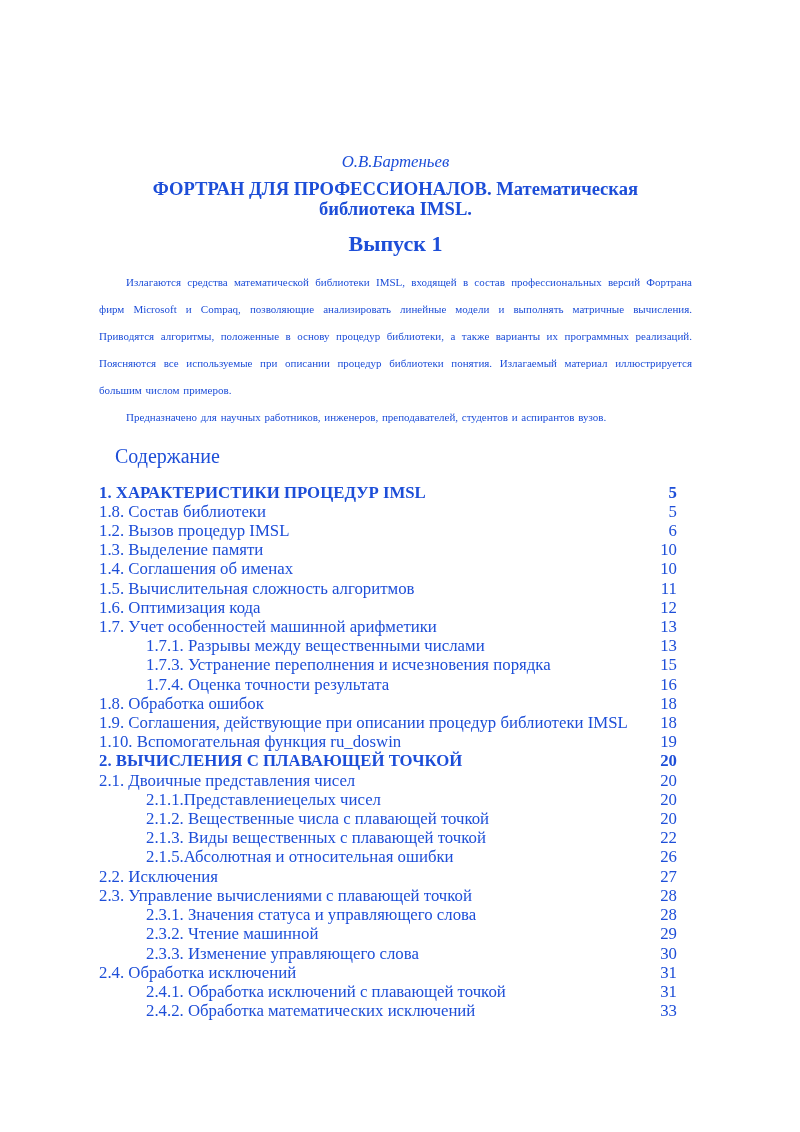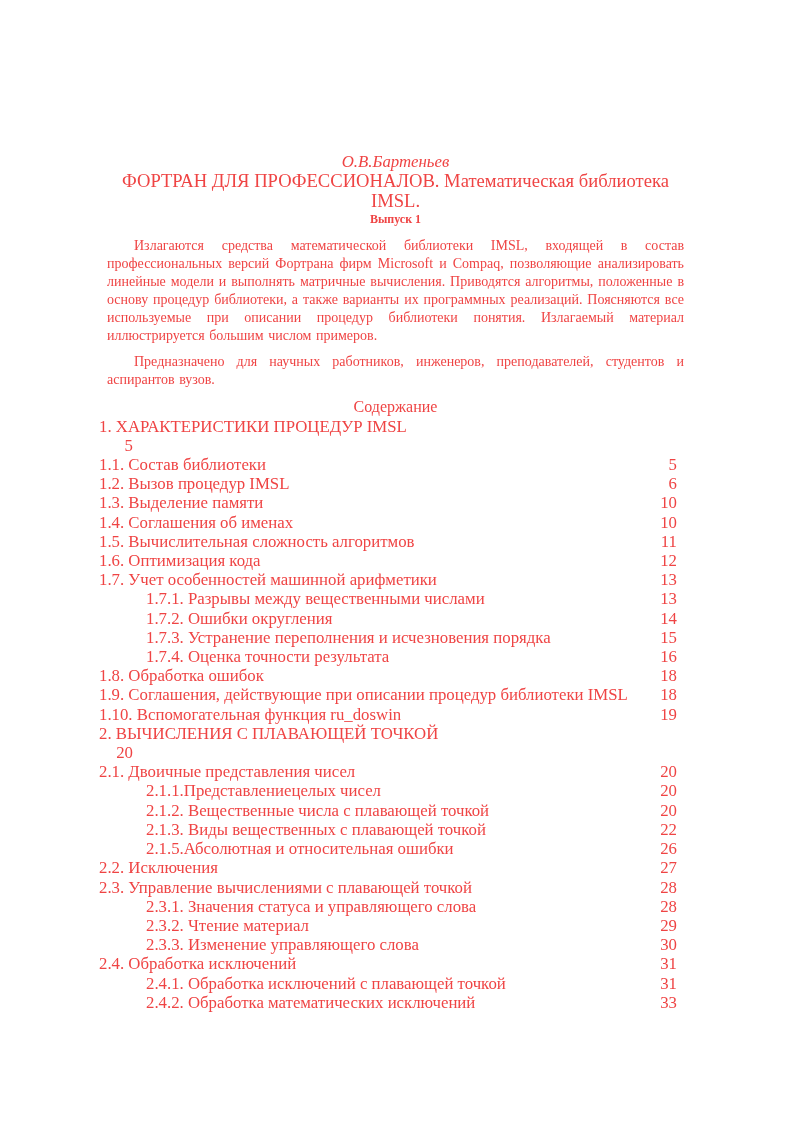--- a/index.html
+++ b/index.html
@@ -2,70 +2,70 @@
 <html><head>
 <meta charset="utf-8">
 <style>
   html, body { margin: 0; padding: 0; background: #ffffff; }
   .page {
     position: relative;
     width: 800px;
     height: 1132px;
     background: #ffffff;
     font-family: "Liberation Serif", "DejaVu Serif", serif;
-    color: #ef4444;
+    color: #1d4ed8;
     overflow: hidden;
   }
   .content {
     position: absolute;
     left: 99px;
     top: 152px;
     width: 593px;
   }
   .author-line {
     text-align: center;
     font-style: italic;
     font-size: 16.8px;
     line-height: 19.2px;
   }
   .book-title {
     text-align: center;
-    font-weight: normal;
+    font-weight: bold;
     font-size: 18.6px;
     line-height: 19.4px;
-    margin: 0;
+    margin: 8px;
   }
   .book-edition {
     text-align: center;
     font-weight: bold;
-    font-size: 12px;
+    font-size: 22px;
     line-height: 19.4px;
-    margin: 0;
+    margin: 16px;
   }
   p.body-par {
-    margin: 8px;
+    margin: 0;
     text-align: justify;
     text-indent: 27px;
-    font-size: 14px;
-    line-height: 18px;
+    font-size: 11px;
+    line-height: 27px;
     word-spacing: 1px;
   }
   .contents-heading {
-    text-align: center;
-    font-size: 16px;
+    text-align: left;
+    font-size: 20px;
     line-height: 19.2px;
     font-weight: normal;
-    margin: 0;
+    margin: 16px;
   }
   .toc { font-size: 16.8px; line-height: 19.2px; }
   .toc-row { display: flex; align-items: baseline; }
   .toc-label { flex: 1 1 auto; white-space: nowrap; overflow: hidden; }
   .toc-page  { flex: 0 0 auto; min-width: 34px; text-align: right; padding-right: 15px; }
   .toc-row.lvl1 .toc-label { padding-left: 47px; }
-  .toc-row.bold { font-weight: normal; flex-direction: column; }
+  .toc-row.bold { font-weight: bold; }
 </style>
 </head>
 <body>
 
 <div class="page">
   <div class="content">
 
     <div class="author-line">О.В.Бартеньев</div>
     <h1 class="book-title">ФОРТРАН ДЛЯ ПРОФЕССИОНАЛОВ. Математическая библиотека IMSL.</h1>
     <div class="book-edition">Выпуск 1</div>
@@ -74,21 +74,21 @@
     <p class="body-par">Предназначено для научных работников, инженеров, преподавателей, студентов и аспирантов вузов.</p>
 
     <h2 class="contents-heading">Содержание</h2>
 
     <div class="toc">
       <div class="toc-row bold">
           <span class="toc-label">1. ХАРАКТЕРИСТИКИ ПРОЦЕДУР IMSL</span>
           <span class="toc-page">5</span>
         </div>
       <div class="toc-row">
-          <span class="toc-label">1.1. Состав библиотеки</span>
+          <span class="toc-label">1.8. Состав библиотеки</span>
           <span class="toc-page">5</span>
         </div>
       <div class="toc-row">
           <span class="toc-label">1.2. Вызов процедур IMSL</span>
           <span class="toc-page">6</span>
         </div>
       <div class="toc-row">
           <span class="toc-label">1.3. Выделение памяти</span>
           <span class="toc-page">10</span>
         </div>
@@ -104,24 +104,20 @@
           <span class="toc-label">1.6. Оптимизация кода</span>
           <span class="toc-page">12</span>
         </div>
       <div class="toc-row">
           <span class="toc-label">1.7. Учет особенностей машинной арифметики</span>
           <span class="toc-page">13</span>
         </div>
       <div class="toc-row lvl1">
           <span class="toc-label">1.7.1. Разрывы между вещественными числами</span>
           <span class="toc-page">13</span>
-        </div>
-      <div class="toc-row lvl1">
-          <span class="toc-label">1.7.2. Ошибки округления</span>
-          <span class="toc-page">14</span>
         </div>
       <div class="toc-row lvl1">
           <span class="toc-label">1.7.3. Устранение переполнения и исчезновения порядка</span>
           <span class="toc-page">15</span>
         </div>
       <div class="toc-row lvl1">
           <span class="toc-label">1.7.4. Оценка точности результата</span>
           <span class="toc-page">16</span>
         </div>
       <div class="toc-row">
@@ -166,21 +162,21 @@
         </div>
       <div class="toc-row">
           <span class="toc-label">2.3. Управление вычислениями с плавающей точкой</span>
           <span class="toc-page">28</span>
         </div>
       <div class="toc-row lvl1">
           <span class="toc-label">2.3.1. Значения статуса и управляющего слова</span>
           <span class="toc-page">28</span>
         </div>
       <div class="toc-row lvl1">
-          <span class="toc-label">2.3.2. Чтение материал</span>
+          <span class="toc-label">2.3.2. Чтение машинной</span>
           <span class="toc-page">29</span>
         </div>
       <div class="toc-row lvl1">
           <span class="toc-label">2.3.3. Изменение управляющего слова</span>
           <span class="toc-page">30</span>
         </div>
       <div class="toc-row">
           <span class="toc-label">2.4. Обработка исключений</span>
           <span class="toc-page">31</span>
         </div>

